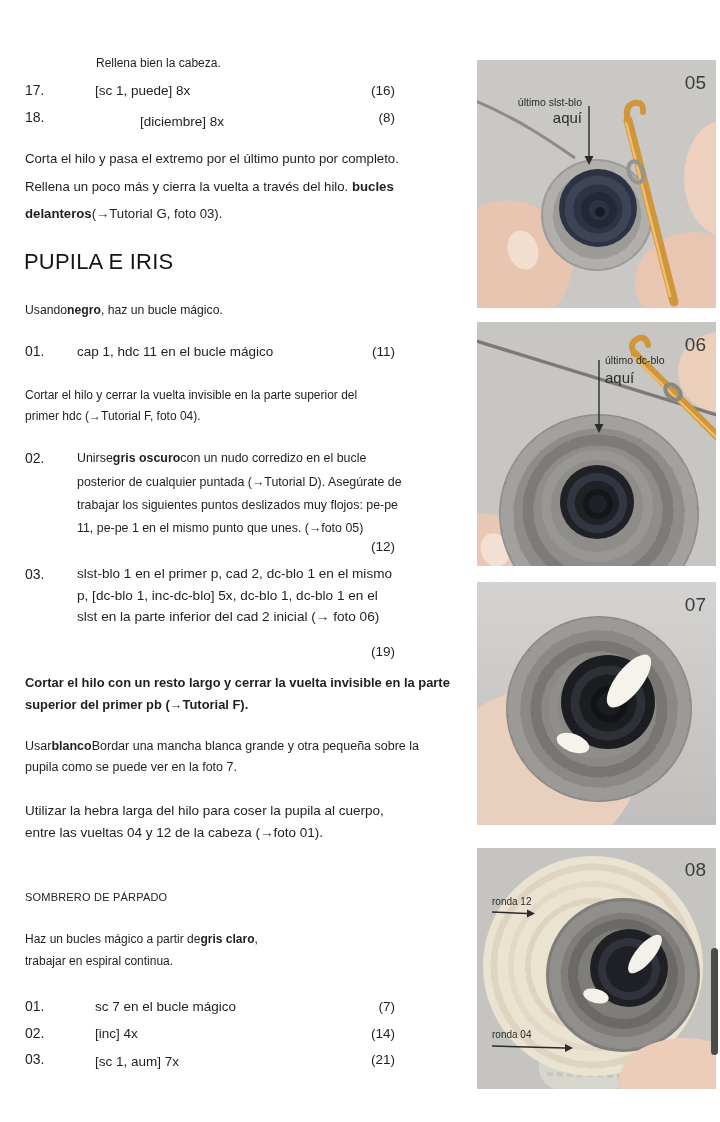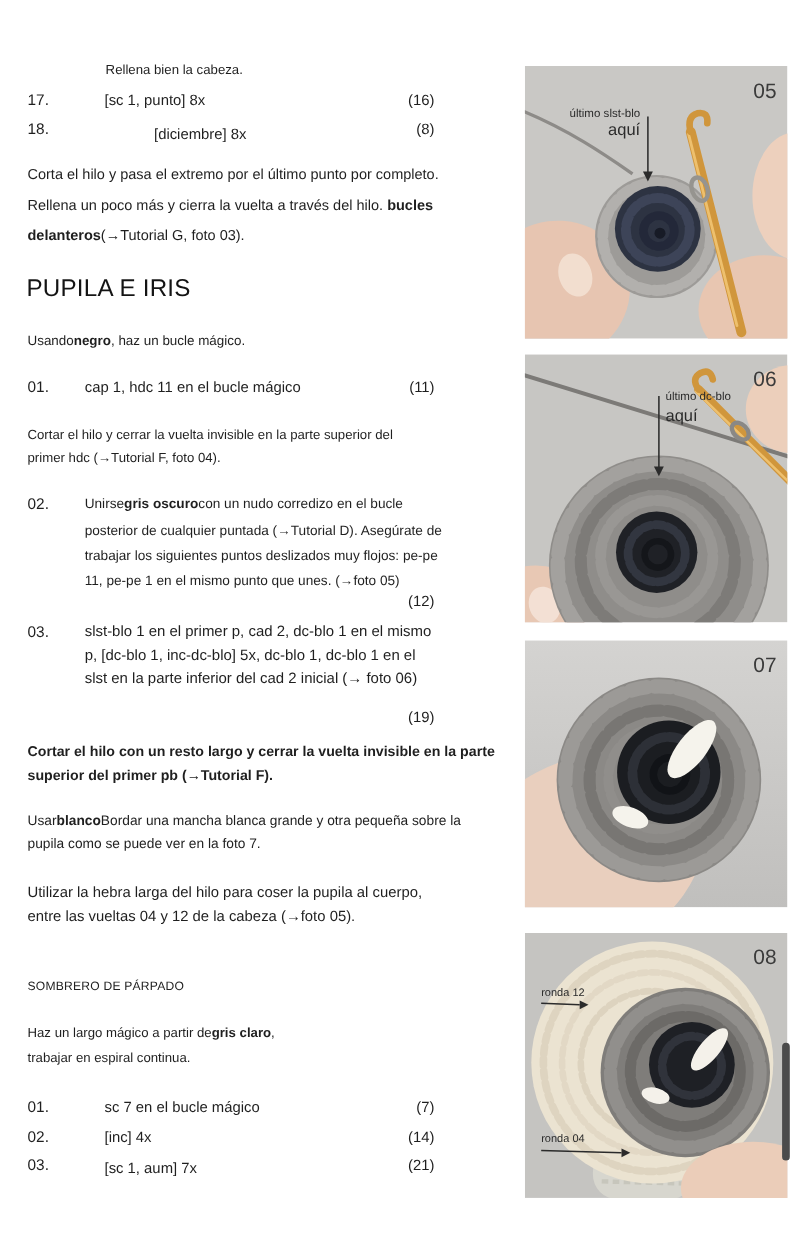--- a/index.html
+++ b/index.html
@@ -34,21 +34,21 @@
 </style>
 </head>
 <body>
 
 <div>
 
   <div class="t s13" style="left:96px;top:56px">Rellena bien la cabeza.</div>
 
   <div class="row" style="top:82px">
     <span class="num">17.</span>
-    <span class="txt" style="left:70px">[sc 1, punto] 8x</span>
+    <span class="txt" style="left:70px">[sc 1, puede] 8x</span>
     <span class="cnt">(16)</span>
   </div>
   <div class="row" style="top:109px">
     <span class="num">18.</span>
     <span class="txt s10" style="left:70px;top:5px">[diciembre] 8x</span>
     <span class="cnt">(8)</span>
   </div>
 
   <div class="t s132" style="left:25px;top:151px">Corta el hilo y pasa el extremo por el último punto por completo.</div>
   <div class="t s132" style="left:25px;top:179px"><span>Rellena un poco más y cierra la vuelta a través del hilo. </span><span class="b">bucles</span></div>
@@ -80,25 +80,25 @@
   <div class="t s136" style="left:77px;top:609px">slst en la parte inferior del cad 2 inicial (→ foto 06)</div>
   <div class="cntabs" style="top:644px">(19)</div>
 
   <div class="t s129" style="left:25px;top:675px">Cortar el hilo con un resto largo y cerrar la vuelta invisible en la parte</div>
   <div class="t s129" style="left:25px;top:697px">superior del primer pb (→Tutorial F).</div>
 
   <div class="t s125" style="left:25px;top:739px"><span>Usar</span><span class="b">blanco</span><span>Bordar una mancha blanca grande y otra pequeña sobre la</span></div>
   <div class="t s125" style="left:25px;top:760px">pupila como se puede ver en la foto 7.</div>
 
   <div class="t s135" style="left:25px;top:803px">Utilizar la hebra larga del hilo para coser la pupila al cuerpo,</div>
-  <div class="t s135" style="left:25px;top:825px">entre las vueltas 04 y 12 de la cabeza (→foto 05).</div>
+  <div class="t s135" style="left:25px;top:825px">entre las vueltas 04 y 12 de la cabeza (→foto 01).</div>
 
   <div class="t h2" style="left:25px;top:891px">SOMBRERO DE PÁRPADO</div>
 
-  <div class="t s13" style="left:25px;top:932px"><span>Haz un largo mágico a partir de</span><span class="b">gris claro</span><span>,</span></div>
+  <div class="t s13" style="left:25px;top:932px"><span>Haz un bucles mágico a partir de</span><span class="b">gris claro</span><span>,</span></div>
   <div class="t s13" style="left:25px;top:954px">trabajar en espiral continua.</div>
 
   <div class="row" style="top:998px">
     <span class="num">01.</span>
     <span class="txt s138" style="left:70px">sc 7 en el bucle mágico</span>
     <span class="cnt">(7)</span>
   </div>
   <div class="row" style="top:1025px">
     <span class="num">02.</span>
     <span class="txt s138" style="left:70px">[inc] 4x</span>

